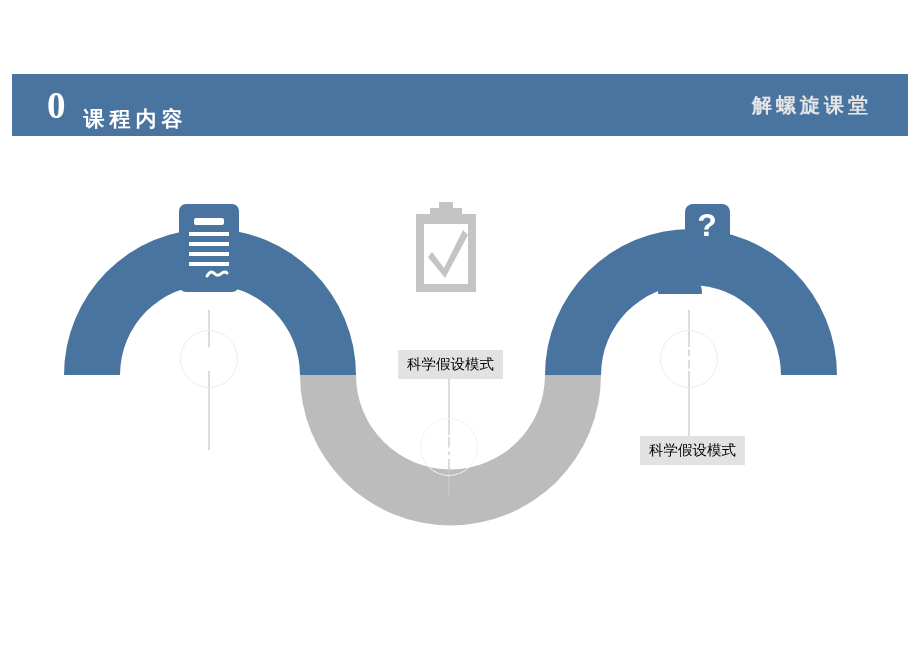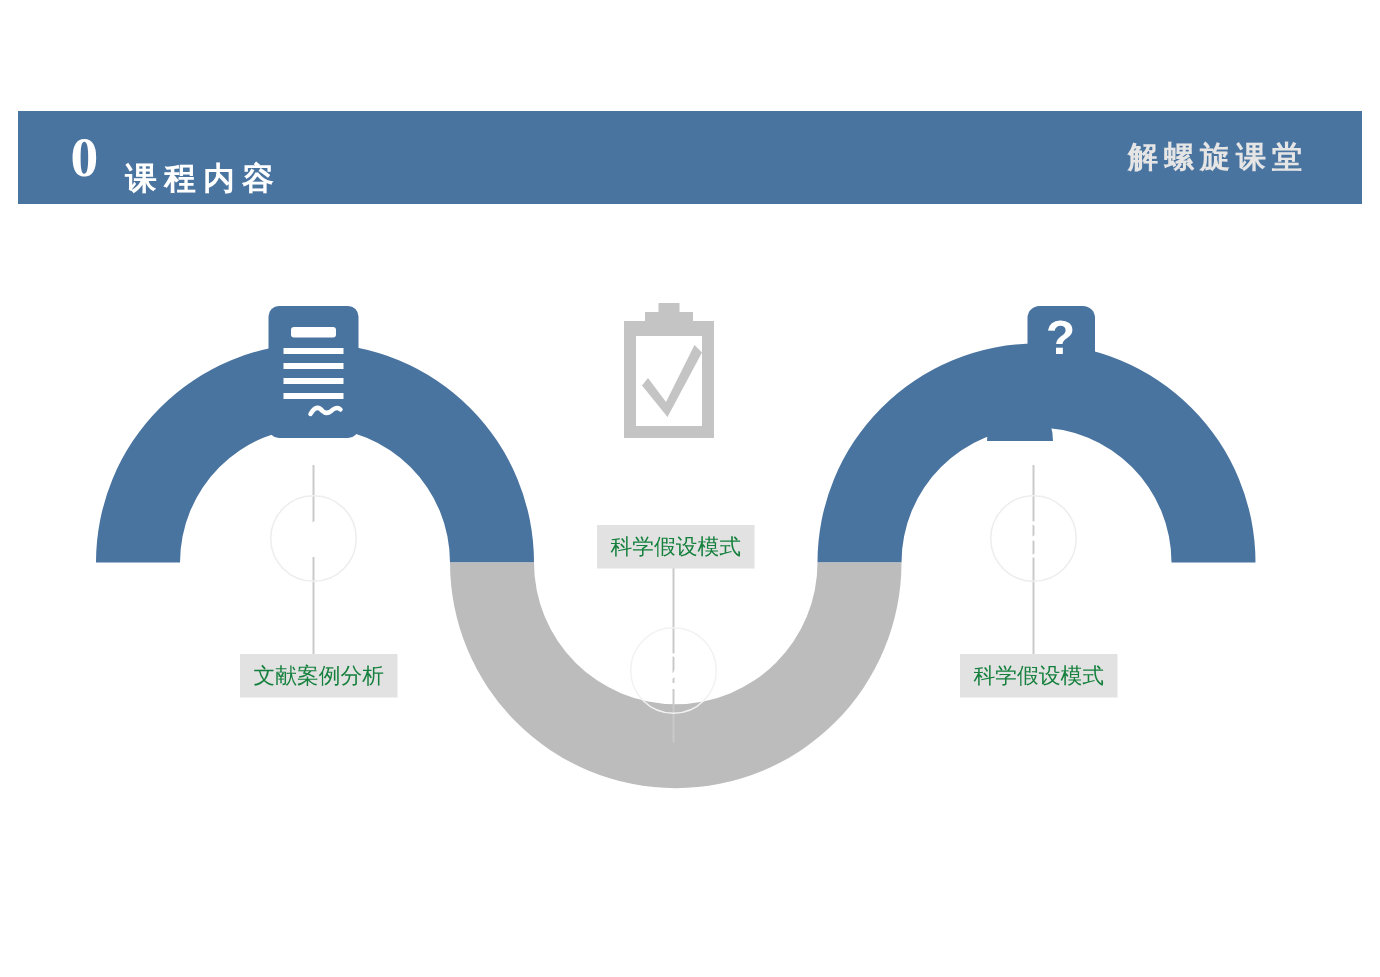--- a/index.html
+++ b/index.html
@@ -105,21 +105,21 @@
   }
   #circle-step-1 { left: 180px; top: 170px; }
   #circle-step-2 { left: 420px; top: 258px; }
   #circle-step-3 { left: 660px; top: 170px; }
   #circle-step-2 { border-color: #F2F2F2; }
 
   
   .step-label {
     position: absolute;
     background: #E2E2E2;
-    color: #15803d;
+    color: #000000;
     font-size: 14.5px;
     padding: 5px 9px;
     white-space: nowrap;
     font-family: "DejaVu Sans", "Liberation Sans", sans-serif;
   }
   #label-step-1 { left: 160px; top: 276px; }
   #label-step-2 { left: 398px; top: 190px; }
   #label-step-3 { left: 640px; top: 276px; }
 </style>
 </head>
@@ -220,17 +220,16 @@
   <span class="step-circle" id="circle-step-1">
     <span class="num">1</span>
   </span>
   <span class="step-circle" id="circle-step-2">
     <span class="num">2</span>
   </span>
   <span class="step-circle" id="circle-step-3">
     <span class="num">3</span>
   </span>
 
-  <span class="step-label" id="label-step-1">文献案例分析</span>
   <span class="step-label" id="label-step-2">科学假设模式</span>
   <span class="step-label" id="label-step-3">科学假设模式</span>
 
 </div>
 
 </body></html>

